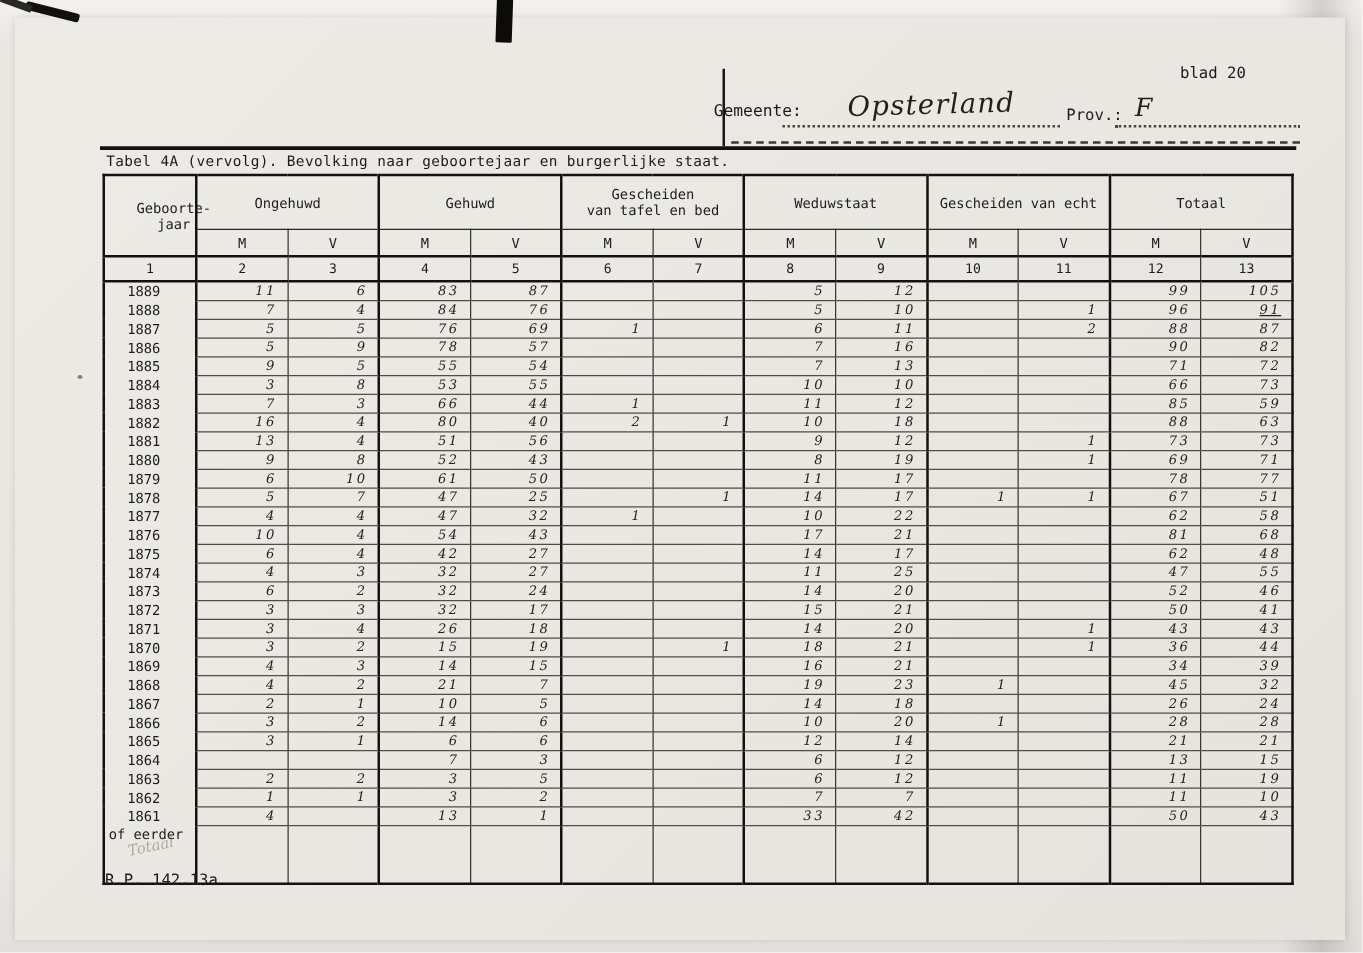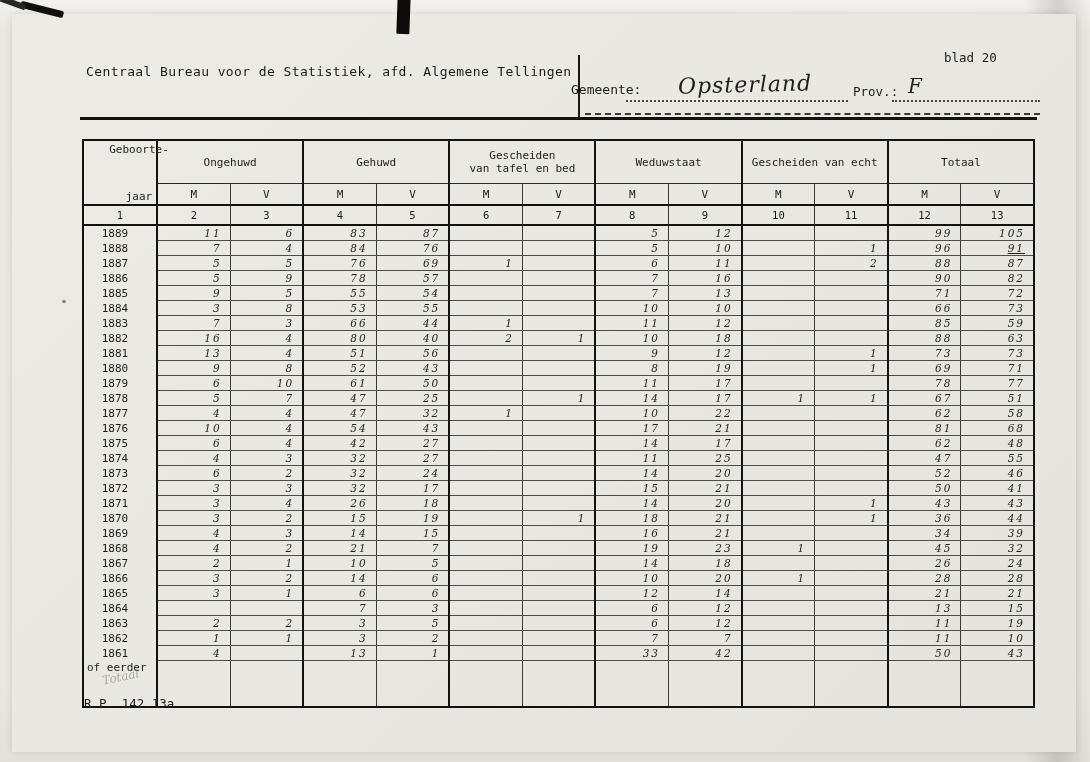--- a/index.html
+++ b/index.html
@@ -33,21 +33,21 @@
   .dl-long{left:585px;top:113px;width:455px;border-bottom-style:dashed;border-bottom-width:2px;border-color:#3c3933;}
   .hrule{position:absolute;left:80px;top:117px;width:957px;height:3px;background:#14120e;}
   .tbl-title{left:85px;top:122px;font-size:11.5px;letter-spacing:.3px;}
 
   table.pop{position:absolute;left:82px;top:139px;width:953px;border-collapse:collapse;table-layout:fixed;
             font-size:11px;color:#1d1c18;}
   table.pop{border:2px solid #14120e;}
   th,td{padding:0;margin:0;font-weight:normal;}
   thead .gh{border-right:2px solid #14120e;border-bottom:1px solid #2a2824;height:42px;vertical-align:middle;text-align:center;line-height:13px;}
   thead .ycell{border-right:2px solid #14120e;border-bottom:2px solid #14120e;}
-  thead .ycell .stack{display:flex;flex-direction:column;justify-content:space-between;height:60px;align-items:center;padding-left:38px;}
+  thead .ycell .stack{display:flex;flex-direction:column;justify-content:center;height:60px;align-items:center;padding-left:38px;}
   thead .mv{height:20px;text-align:center;vertical-align:middle;border-right:1px solid #3b3934;border-bottom:2px solid #14120e;}
   thead .mv.ge{border-right:2px solid #14120e;}
   thead .num{height:18px;text-align:center;vertical-align:middle;font-size:10.5px;border-right:1px solid #3b3934;border-bottom:2px solid #14120e;}
   thead .num.ge, thead .num.y{border-right:2px solid #14120e;}
   tbody tr{height:15px;}
   tbody td.year-cell{border-right:2px solid #14120e;text-align:center;vertical-align:bottom;font-size:11px;line-height:13px;padding-right:10px;}
   tbody td.val-cell{border-right:1px solid #3b3934;border-bottom:1px solid #514d45;
         font-family:"DejaVu Serif",serif;font-style:italic;font-size:10.5px;letter-spacing:2px;
         color:#25231e;text-align:right;padding-right:8px;vertical-align:bottom;line-height:13px;}
   tbody td.val-cell.ge{border-right:2px solid #14120e;}
@@ -62,32 +62,32 @@
 <body>
 
 <div class="page">
   <div class="paper"></div>
 
   <div class="corner-mark"></div>
   <div class="corner-mark2"></div>
   <div class="top-mark"></div>
   <div class="margin-dot"></div>
 
-  <div class="typed org-line">Centraal Bureau voor de Statistiek, afd. Algemene Tellingen</div>
   <div class="hdr-divider"></div>
   <div class="typed blad">blad 20</div>
   <div class="typed gemeente-label">Gemeente:</div>
   <div class="handw gemeente-value">Opsterland</div>
   <div class="typed prov-label">Prov.:</div>
   <div class="handw prov-value">F</div>
   <div class="dotline dl-gemeente"></div>
   <div class="dotline dl-prov"></div>
   <div class="dotline dl-long"></div>
 
   <div class="hrule"></div>
+  <div class="typed tbl-title">Tabel 4A (vervolg). Bevolking naar geboortejaar en burgerlijke staat.</div>
 
   <table class="pop">
     <colgroup>
       <col style="width:74px">
       <col>
         <col>
         <col>
         <col>
         <col>
         <col>

